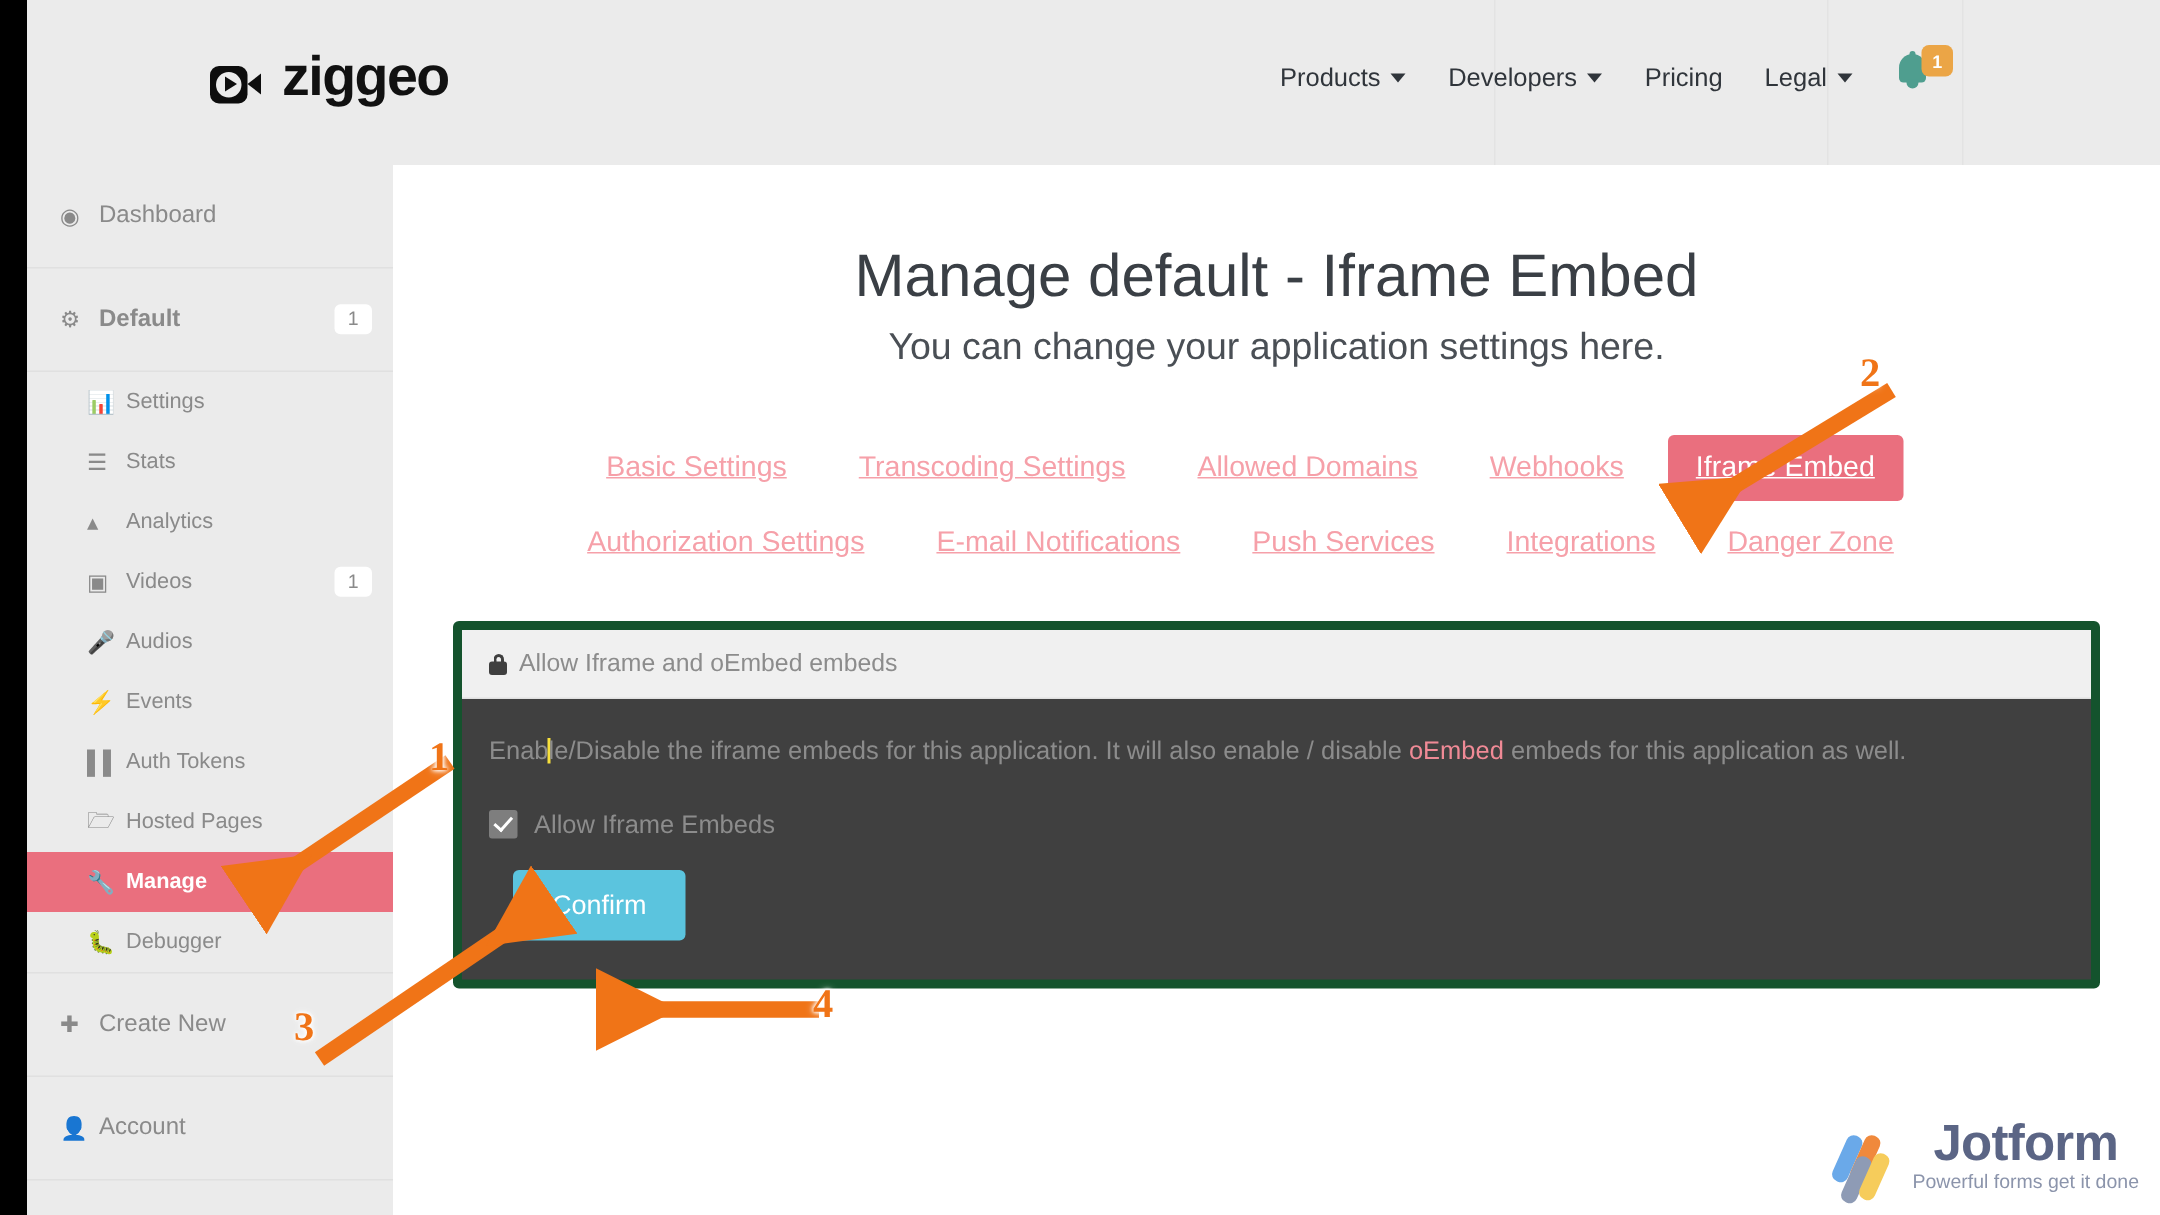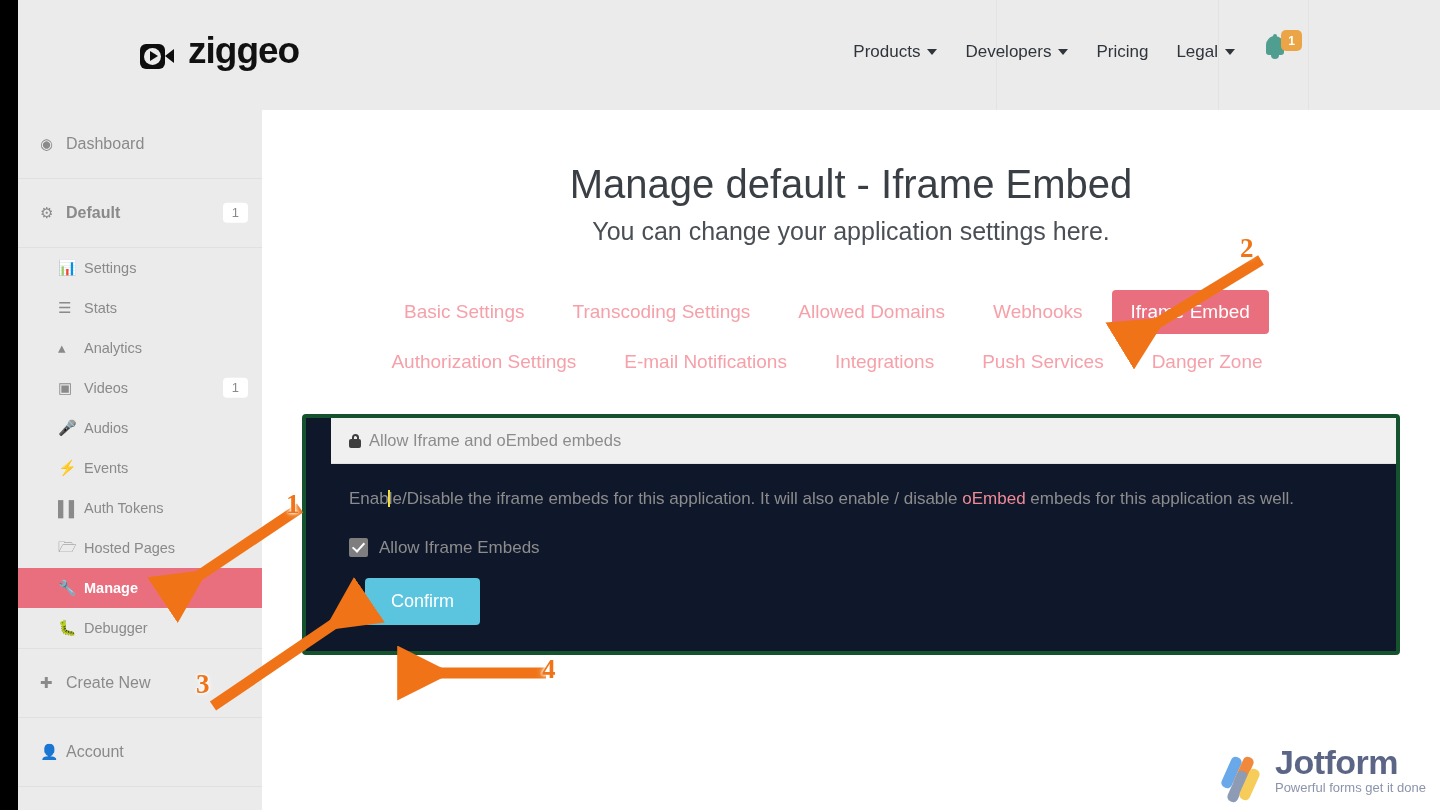--- a/index.html
+++ b/index.html
@@ -126,28 +126,27 @@
     text-align:center; margin-top:10px; font-size:25px;
     color:#4a4f55; font-weight:normal;
   }
   .tabs {
     margin-top:44px; padding:0 44px;
     display:flex; flex-wrap:wrap; justify-content:center;
     column-gap:10px; row-gap:6px; max-width:1130px;
   }
   .tab {
     color:#f6a0a9; font-size:19px; padding:11px 19px; border-radius:4px;
-    cursor:pointer; white-space:nowrap;
+    cursor:pointer; white-space:nowrap;text-decoration:underline;
   }
   .tab.active { background:#ea6f7e; color:#ffffff; }
   
   .panel {
-    margin:30px 40px 0 40px; border:4px solid #14532d; border-radius:4px;
-    background:#0f172a;
-    padding-left:25px;
+    margin:30px 40px 0 40px; border:6px solid #14532d; border-radius:4px;
+    background:#404040;
   }
   .panel-head {
     background:#f0f0f0; border-bottom:1px solid #e0e0e0;
     padding:13px 18px; font-size:16.5px; color:#8c8c8c;
     display:flex; align-items:center; gap:8px;
   }
   .lock {
     position:relative; width:12px; height:14px; flex:0 0 12px;
   }
   .lock .shackle {
@@ -193,21 +192,21 @@
   }
   .jf-mark { position:relative; width:44px; height:40px; flex:0 0 44px; }
   .jf-mark i {
     position:absolute; width:11px; height:33px; border-radius:5px;
     transform:rotate(24deg); display:block;
   }
   .jf-b1 { left:3px;  top:2px;  background:#6aa9e9; }
   .jf-b2 { left:15px; top:2px;  background:#f0893c; }
   .jf-b3 { left:9px;  top:16px; background:#8e9bb5; height:22px; }
   .jf-b5 { left:21px; top:14px; background:#f6cc5b; height:24px; }
-  .jf-text { line-height:1; }
+  .jf-text { line-height:1;text-align:center; }
   .jf-name {
     font-size:34px; font-weight:bold; color:#5b6585; letter-spacing:-0.5px;
   }
   .jf-tag { font-size:13px; color:#8b94ab; margin-top:2px; }
   
   .anno-num {
     position:absolute; font-size:27px; font-weight:bold; color:#f07417;
     text-shadow:0 0 3px #fff, 0 0 3px #fff, 0 0 6px #fff;
     font-family:"Liberation Serif", serif;
   }
@@ -338,22 +337,22 @@
     <div class="subtitle">You can change your application settings here.</div>
 
     <div class="tabs">
       <div class="tab">Basic Settings</div>
       <div class="tab">Transcoding Settings</div>
       <div class="tab">Allowed Domains</div>
       <div class="tab">Webhooks</div>
       <div class="tab active">Iframe Embed</div>
       <div class="tab">Authorization Settings</div>
       <div class="tab">E-mail Notifications</div>
+      <div class="tab">Push Services</div>
       <div class="tab">Integrations</div>
-      <div class="tab">Push Services</div>
       <div class="tab">Danger Zone</div>
     </div>
 
     <div class="panel">
       <div class="panel-head">
         <span class="lock">
           <span class="shackle"></span>
             <span class="base"></span>
         </span>
         <span>Allow Iframe and oEmbed embeds</span>

